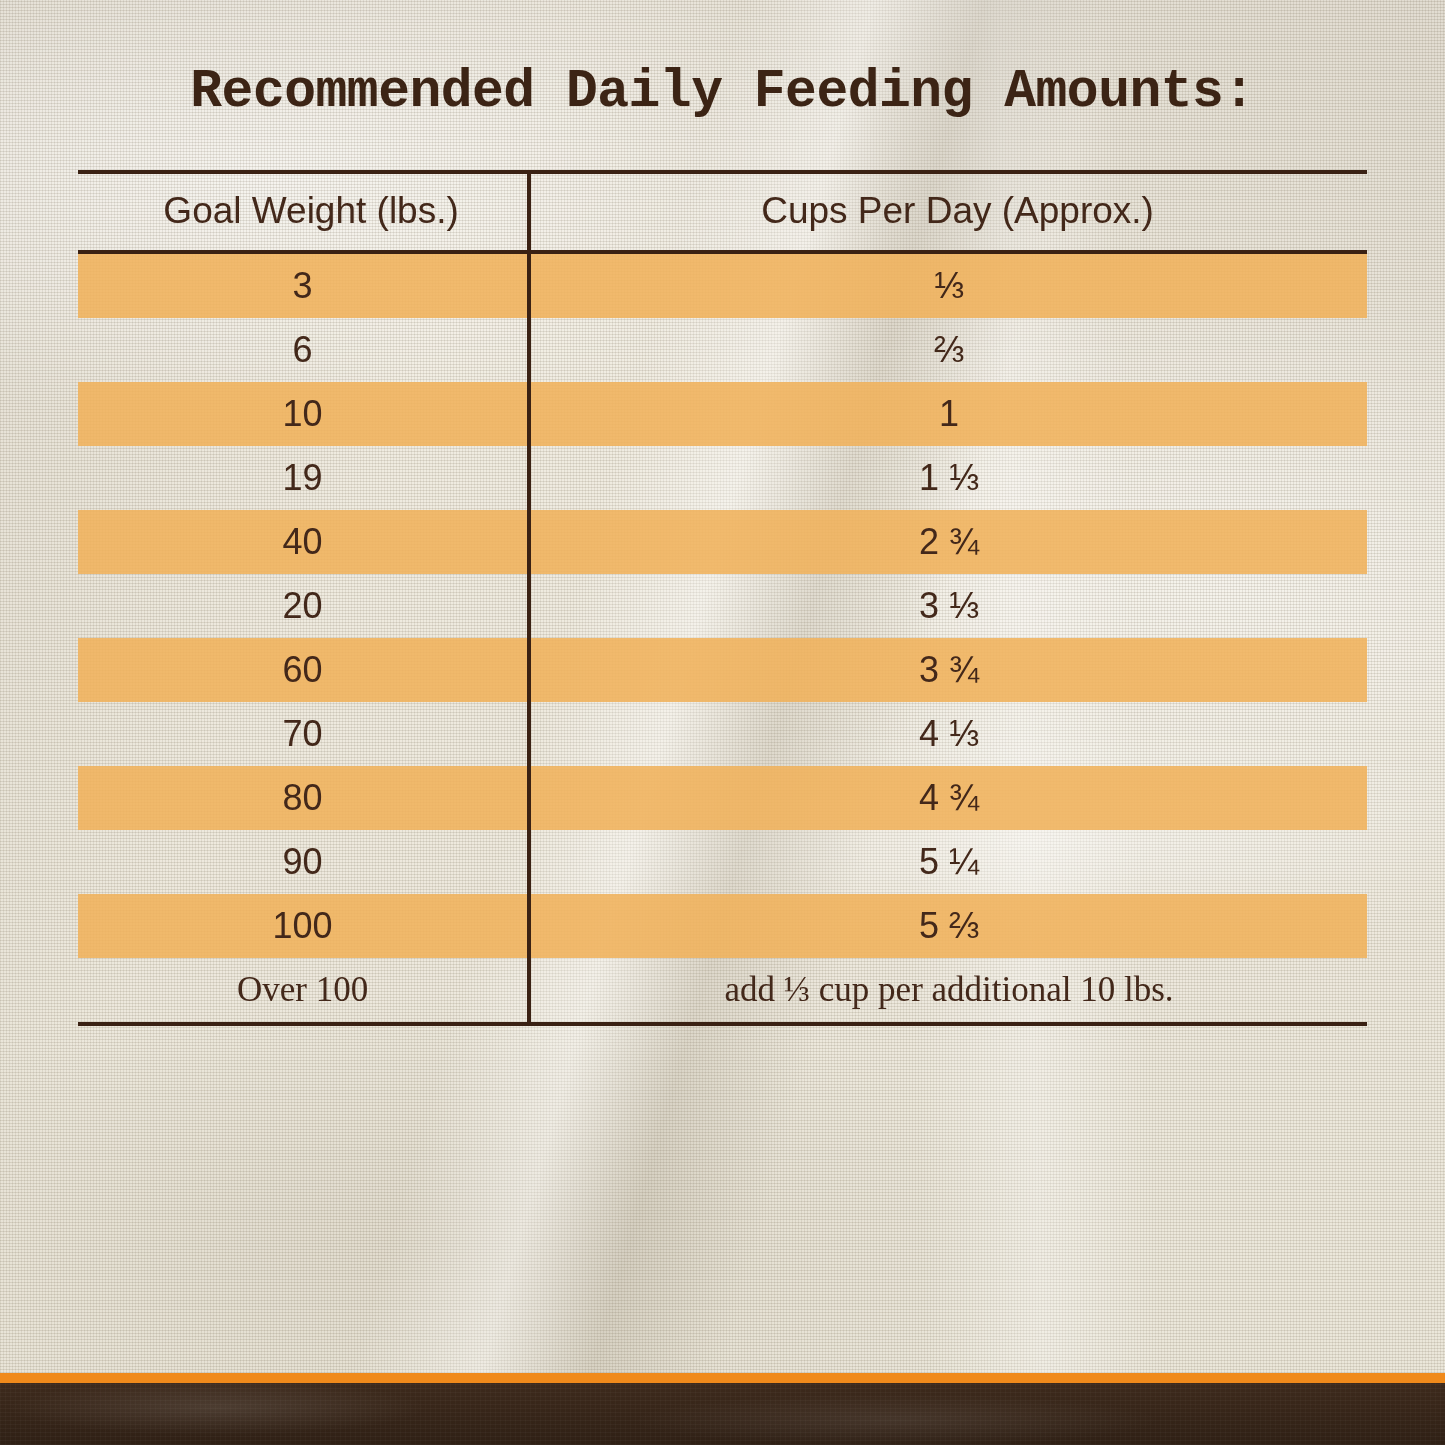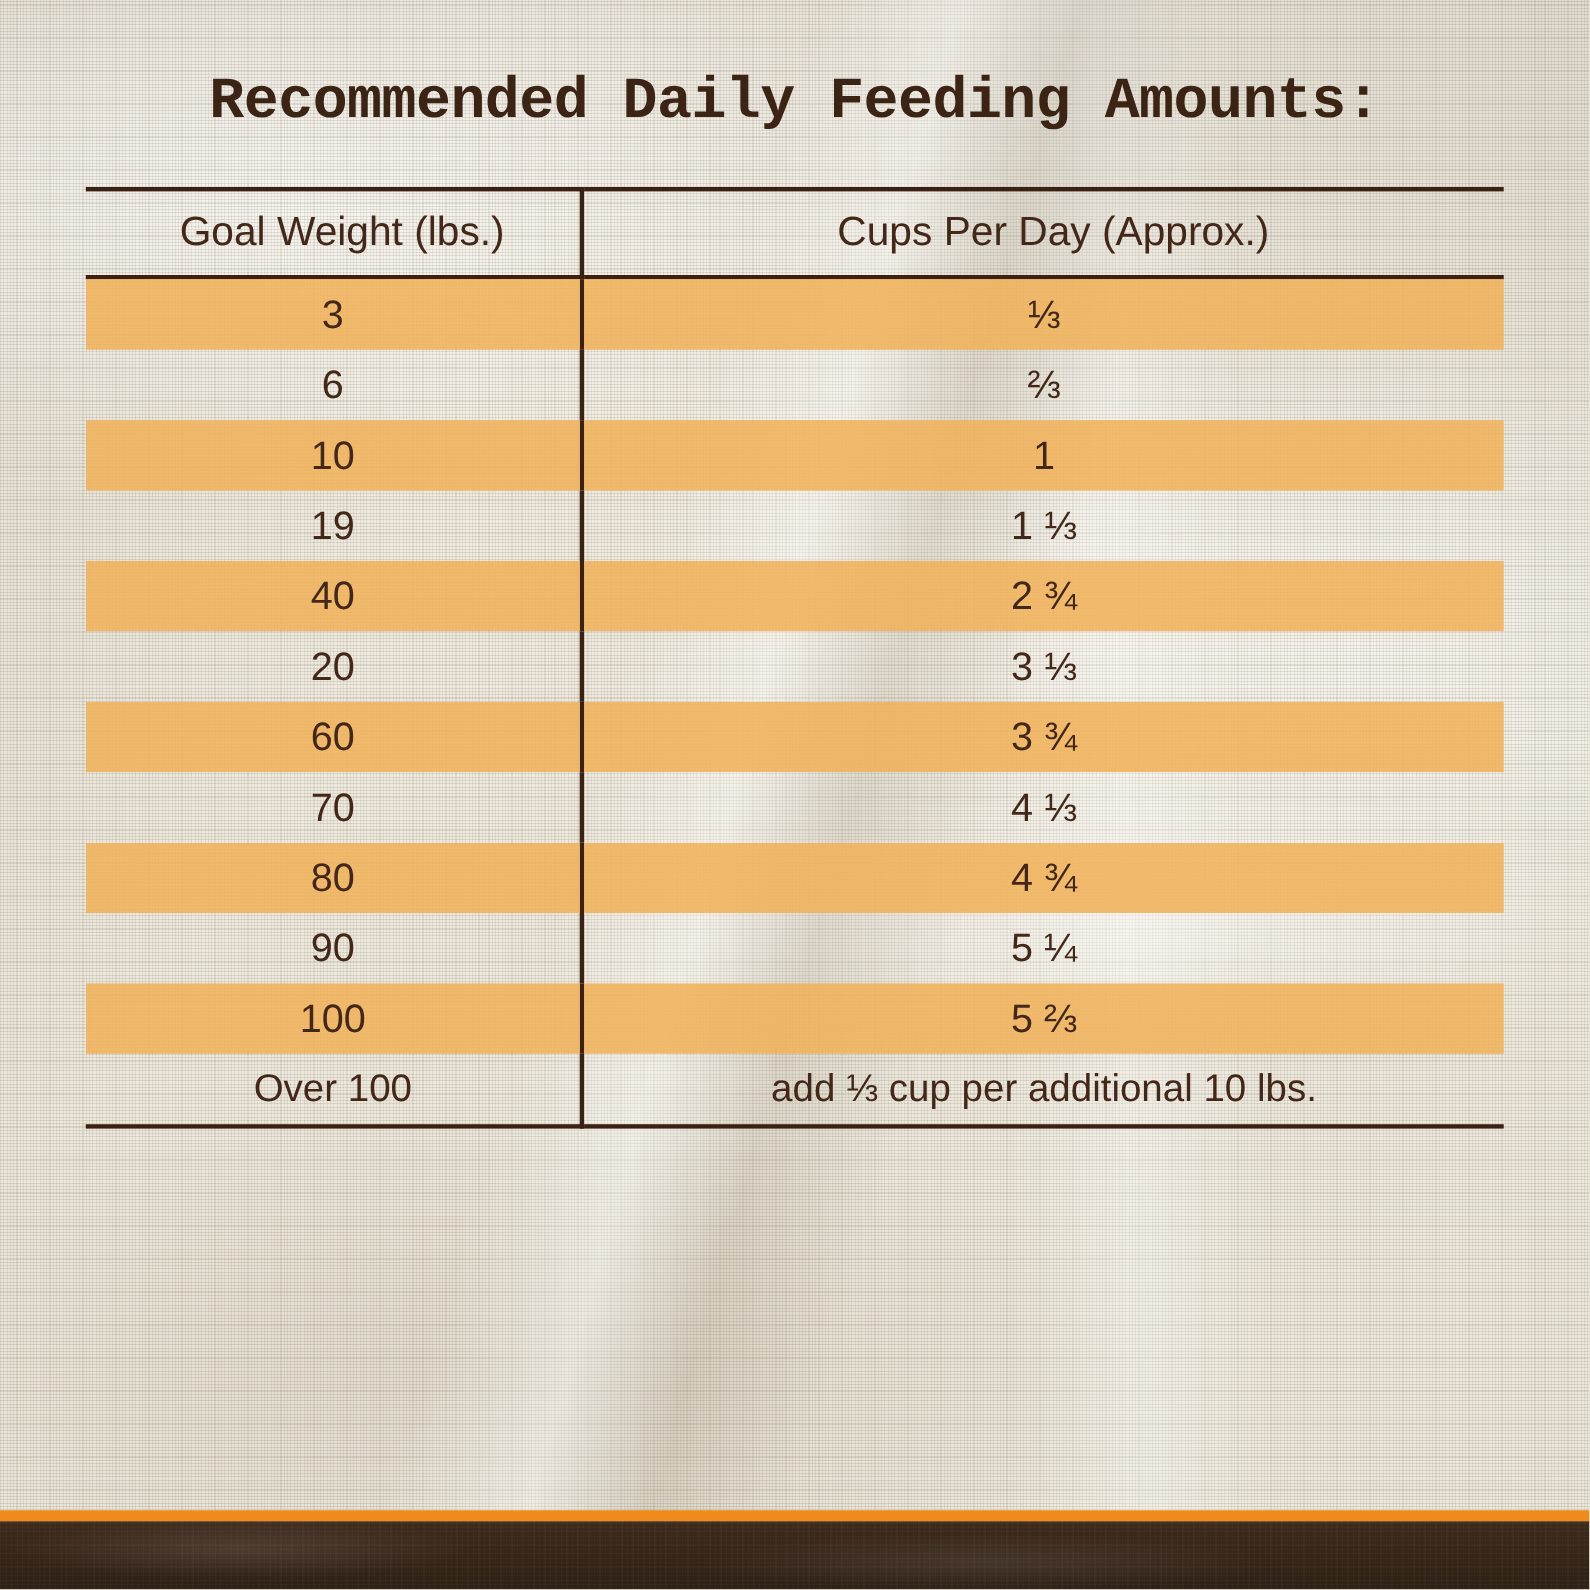--- a/index.html
+++ b/index.html
@@ -113,20 +113,21 @@
     border-right: 4px solid #3a2113;
   }
 
   tbody tr.stripe td {
     background: rgba(240,178,91,0.88);
   }
 
   tbody tr.last td {
     border-bottom: 4px solid #3a2113;
     font-size: 35px;
+    font-family: Liberation Serif, serif;
   }
 
   .bottom-strip {
     position: absolute;
     left: 0;
     right: 0;
     bottom: 62px;
     height: 10px;
     background: #f08a1b;
     z-index: 4;

